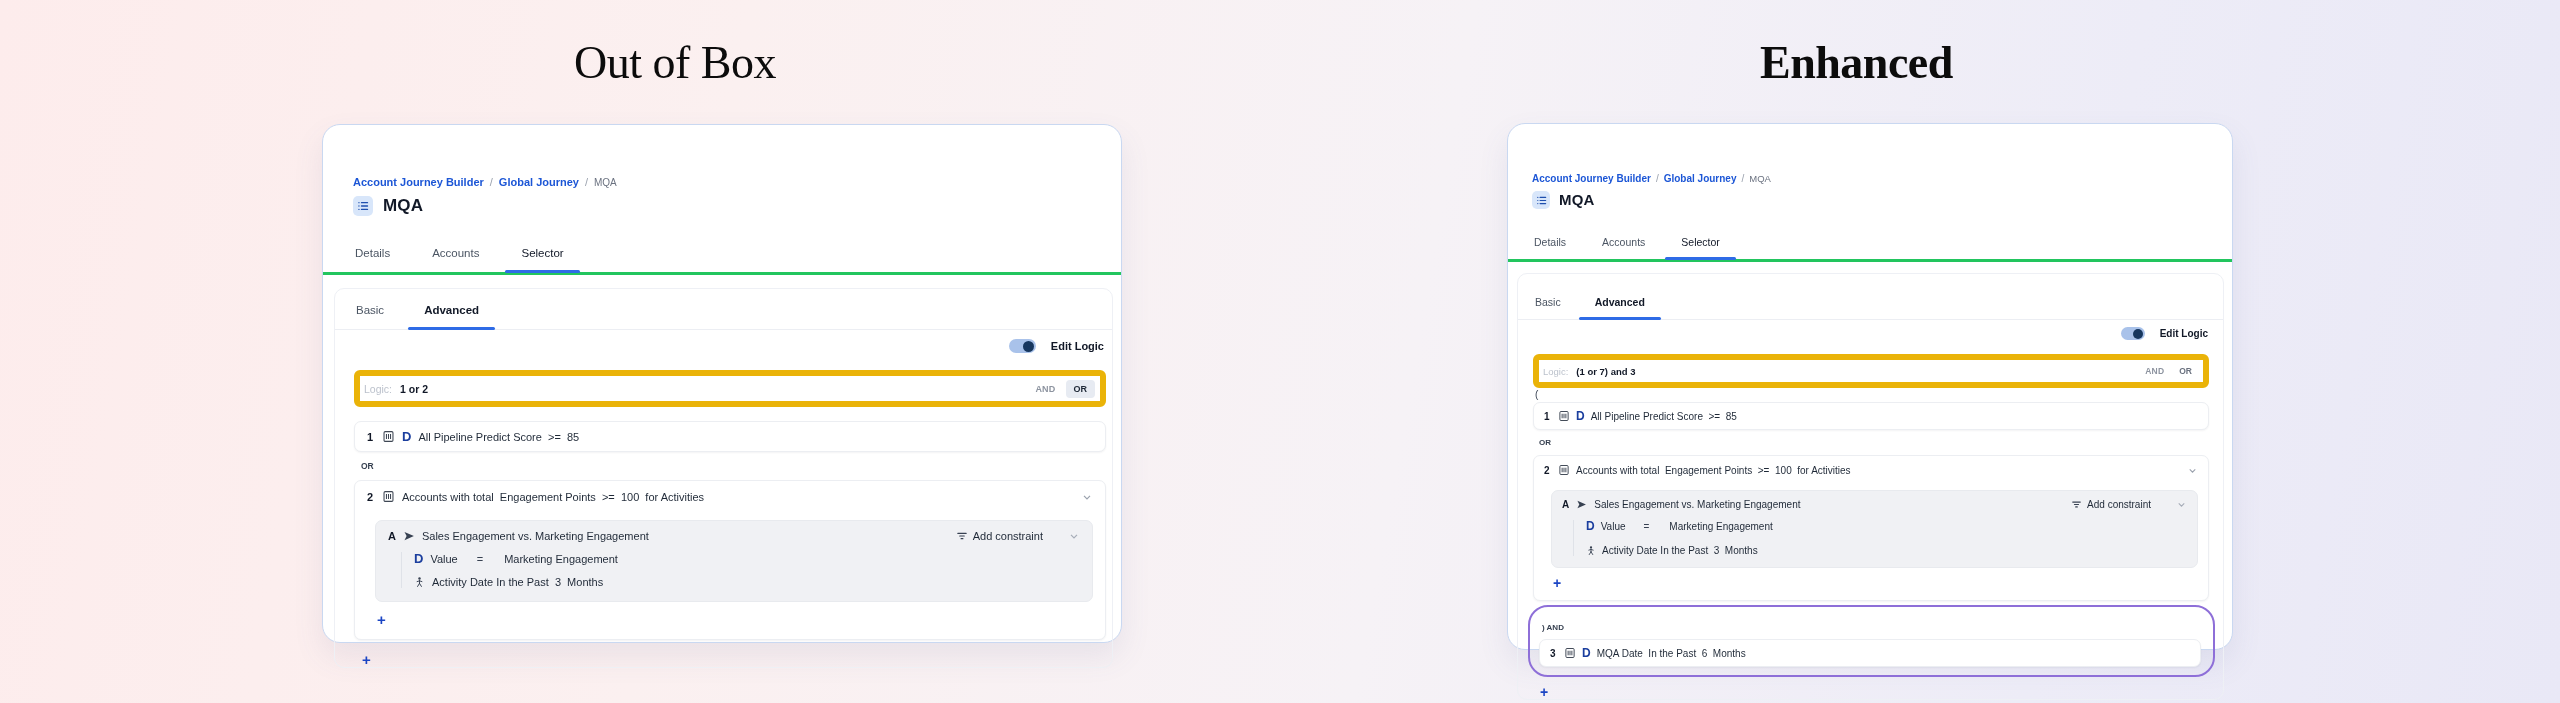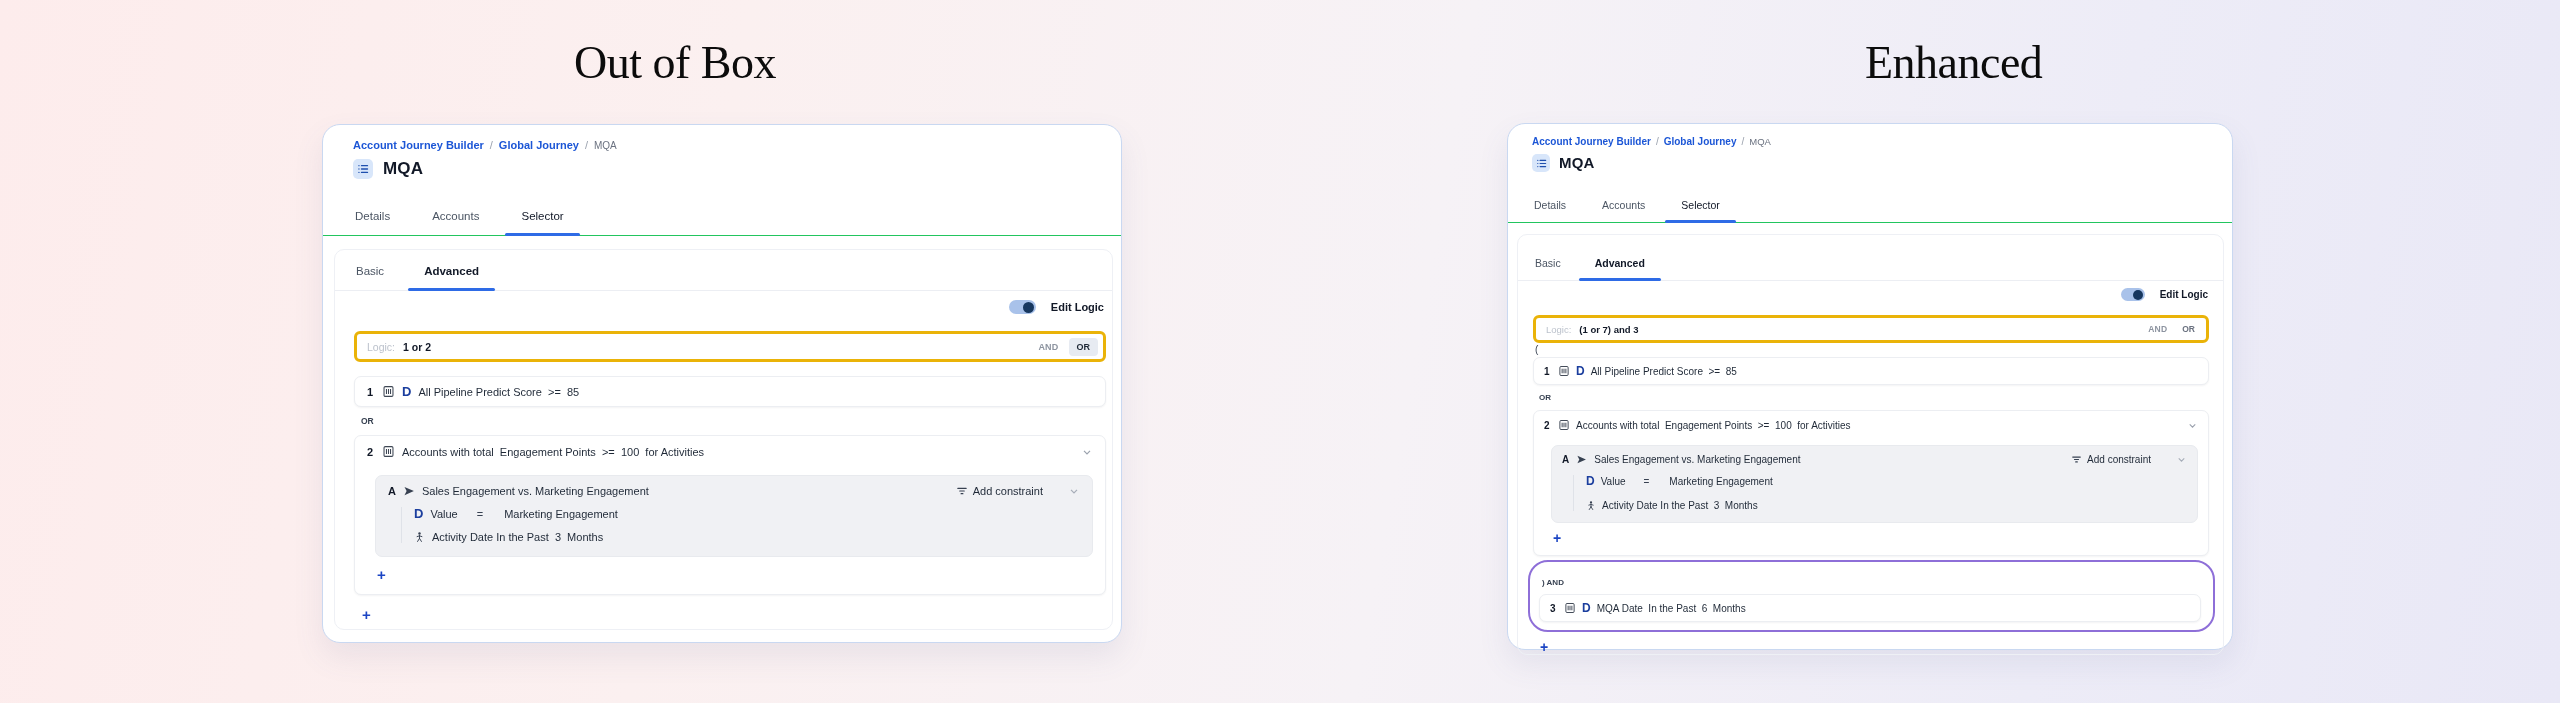--- a/index.html
+++ b/index.html
@@ -6,47 +6,47 @@
   body{
     width:2560px;height:703px;position:relative;overflow:hidden;
     font-family:"Liberation Sans", sans-serif;
     background:linear-gradient(100deg,#fdecec 0%,#fbf0f0 28%,#f6f2f6 55%,#edecf7 80%,#e9e8f6 100%);
   }
   .heading{
     position:absolute;top:40px;font-family:"Liberation Serif", serif;
     font-size:46px;color:#0c0c0c;letter-spacing:-0.5px;line-height:1;white-space:pre;
   }
   .heading--left{left:574px;}
-  .heading--right{left:1865px;}
+  .heading--right{left:1760px;font-weight:bold;}
 
   
   .card{
     position:absolute;background:#fff;border:1px solid #c9d8f1;border-radius:18px;
     box-shadow:0 14px 30px rgba(92,96,150,.10);display:flex;flex-direction:column;
   }
   .card--left{left:322px;top:124px;width:798px;height:517px;}
   .card--right{left:1507px;top:123px;width:724px;height:525px;}
 
-  .card__head{padding:14px 30px 0;}
+  .card__head{padding:14px 30px 0;margin-top:37px;}
   .card--right .card__head{padding:12px 24px 0;}
   .breadcrumb{display:flex;align-items:center;gap:6px;font-size:11px;font-weight:700;}
   .card--right .breadcrumb{font-size:10px;gap:5px;}
   .crumb-link{color:#1c56d6;}
   .crumb-sep{color:#9ca3af;font-weight:400;}
   .crumb-current{color:#6b7280;font-weight:400;font-size:10px;}
   .card--right .crumb-current{font-size:9.5px;}
 
   .title-row{display:flex;align-items:center;gap:10px;margin-top:7px;}
   .card--right .title-row{margin-top:6px;gap:9px;}
   .title-icon{width:20px;height:20px;border-radius:5px;background:#d8e6fa;display:flex;align-items:center;justify-content:center;flex:0 0 auto;}
   .card--right .title-icon{width:18px;height:18px;}
   .page-title{font-size:17px;font-weight:800;color:#111827;letter-spacing:.2px;line-height:22px;}
   .card--right .page-title{font-size:15px;line-height:20px;}
 
-  .tabs{display:flex;gap:38px;padding:0 30px;margin-top:30px;border-bottom:1px solid #22c55e;}
+  .tabs{display:flex;gap:38px;padding:0 30px;margin-top:30px;border-bottom:3px solid #22c55e;}
   .card--right .tabs{gap:32px;padding:0 24px;margin-top:26px;}
   .tab{font-size:11.5px;color:#4b5563;padding:0 2px 13px;position:relative;}
   .card--right .tab{font-size:10.5px;padding-bottom:11px;}
   .tab--active{color:#111827;font-weight:400;}
   .tab--active::after{content:"";position:absolute;left:-14px;right:-14px;bottom:-1px;height:3px;border-radius:3px;background:#2e6be6;}
 
   .inner{flex:1;margin:13px 8px 12px 11px;border:1px solid #eef0f5;border-radius:10px;display:flex;flex-direction:column;}
   .card--right .inner{margin:11px 8px 10px 9px;}
   .subtabs{display:flex;gap:36px;padding:15px 20px 0 19px;border-bottom:1px solid #eceef3;}
   .card--right .subtabs{gap:30px;padding:22px 16px 0 15px;}
@@ -60,21 +60,21 @@
 
   .editlogic{display:flex;justify-content:flex-end;align-items:center;gap:15px;padding:9px 2px 9px 0;}
   .card--right .editlogic{padding:7px 1px 8px 0;}
   .toggle{width:27px;height:14px;border-radius:8px;background:#a9c2ea;position:relative;flex:0 0 auto;}
   .card--right .toggle{width:24px;height:13px;}
   .toggle__knob{position:absolute;right:1.5px;top:1.5px;width:11px;height:11px;border-radius:50%;background:#17375f;}
   .card--right .toggle__knob{width:10px;height:10px;}
   .editlogic__label{font-size:11px;font-weight:700;color:#111827;}
   .card--right .editlogic__label{font-size:10px;}
 
-  .logicbar{display:flex;align-items:center;border:3px solid #eab308;border-radius:6px;height:25px;padding:0 5px 0 10px;margin-top:8px;background:#fff;}
+  .logicbar{display:flex;align-items:center;border:6px solid #eab308;border-radius:6px;height:25px;padding:0 5px 0 4px;margin-top:8px;background:#fff;}
   .card--right .logicbar{height:22px;margin-top:6px;}
   .logicbar__label{color:#bcc2cc;font-size:10.5px;}
   .logicbar__value{color:#111827;font-size:10.5px;font-weight:700;margin-left:8px;white-space:pre;}
   .card--right .logicbar__label,.card--right .logicbar__value{font-size:9.5px;}
   .logicbar__and{margin-left:auto;font-size:9px;color:#8d94a0;font-weight:600;padding:4px 7px;letter-spacing:.2px;}
   .logicbar__or{font-size:9px;color:#1f2937;font-weight:700;background:#e7ebf2;border-radius:4px;padding:4px 8px;margin-left:3px;}
   .logicbar__or--plain{background:transparent;color:#6b7280;}
   .card--right .logicbar__and,.card--right .logicbar__or{font-size:8.5px;padding:3px 6px;}
 
   .paren{height:11px;font-size:10px;color:#374151;margin:1px 0 0 2px;white-space:pre;line-height:11px;}

